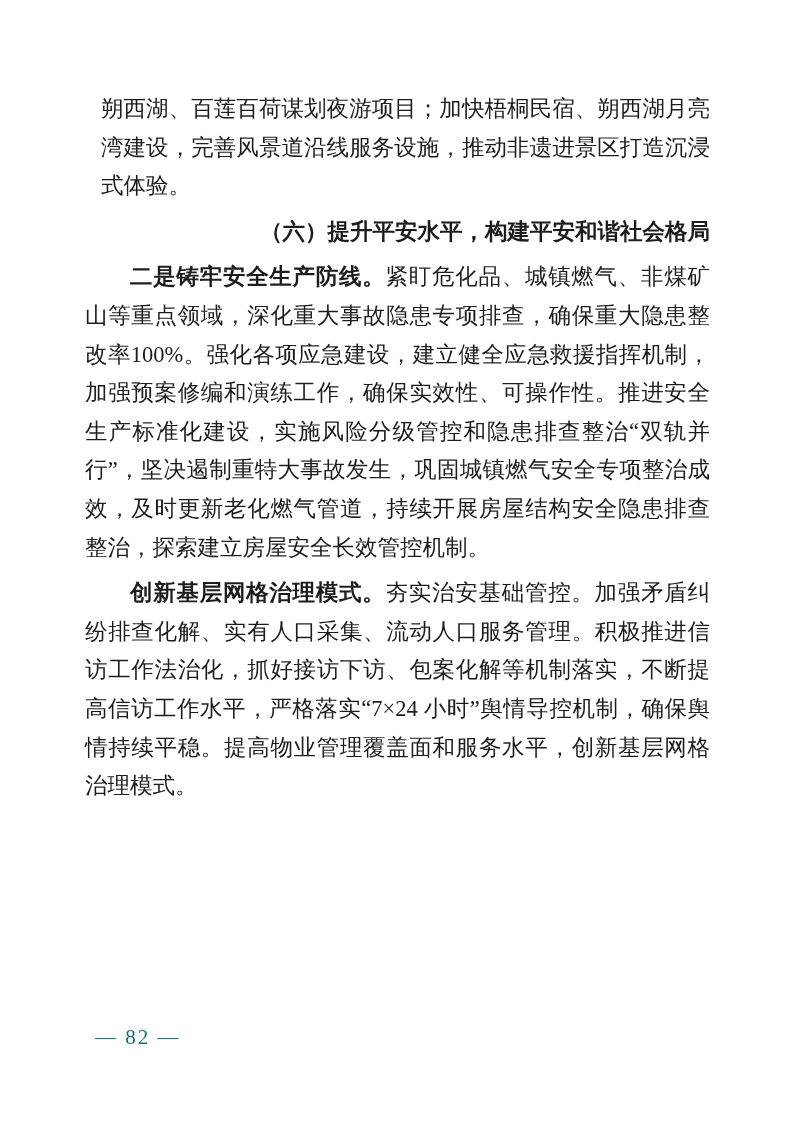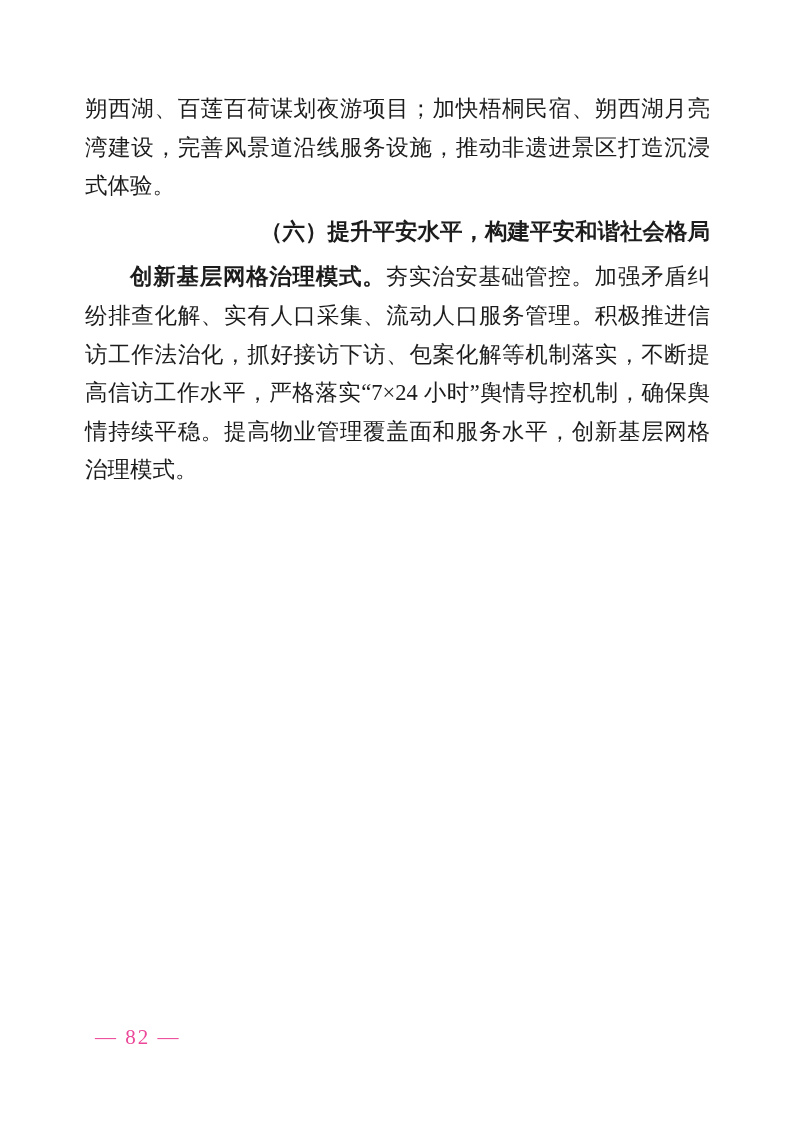--- a/index.html
+++ b/index.html
@@ -27,54 +27,58 @@
     font-size: 22.5px;
     line-height: 38.6px;
     text-align: justify;
     text-justify: inter-ideograph;
     text-indent: 2em;
     word-break: break-all;
   }
   .para:first-child {
     margin-top: 0;
     text-indent: 0;
+    margin-left: 16px;
   }
   .para.heading {
     font-weight: 700;
     text-align: right;
     margin-bottom: 0;
   }
   .para .lead {
     font-weight: 700;
   }
   .page-footer {
     position: absolute;
     left: 95px;
     top: 1022px;
     font-size: 21px;
     line-height: 30px;
-    color: #ec4899;
+    color: #0f766e;
     letter-spacing: 2px;
   }
 </style>
 </head>
 <body>
 
 <div class="page">
   <div class="body-text">
 
     <p class="para">
       <span>朔西湖、百莲百荷谋划夜游项目；加快梧桐民宿、朔西湖月亮湾建设，完善风景道沿线服务设施，推动非遗进景区打造沉浸式体验。</span>
     </p>
 
     <p class="para heading">
       <span>（六）提升平安水平，构建平安和谐社会格局</span>
     </p>
 
 
+    <p class="para">
+      <span class="lead">二是铸牢安全生产防线。</span><span>紧盯危化品、城镇燃气、非煤矿山等重点领域，深化重大事故隐患专项排查，确保重大隐患整改率100%。强化各项应急建设，建立健全应急救援指挥机制，加强预案修编和演练工作，确保实效性、可操作性。推进安全生产标准化建设，实施风险分级管控和隐患排查整治“双轨并行”，坚决遏制重特大事故发生，巩固城镇燃气安全专项整治成效，及时更新老化燃气管道，持续开展房屋结构安全隐患排查整治，探索建立房屋安全长效管控机制。</span>
+    </p>
 
     <p class="para">
       <span class="lead">创新基层网格治理模式。</span><span>夯实治安基础管控。加强矛盾纠纷排查化解、实有人口采集、流动人口服务管理。积极推进信访工作法治化，抓好接访下访、包案化解等机制落实，不断提高信访工作水平，严格落实“7×24 小时”舆情导控机制，确保舆情持续平稳。提高物业管理覆盖面和服务水平，创新基层网格治理模式。</span>
     </p>
 
   </div>
 
   <div class="page-footer">— 82 —</div>
 </div>
 

